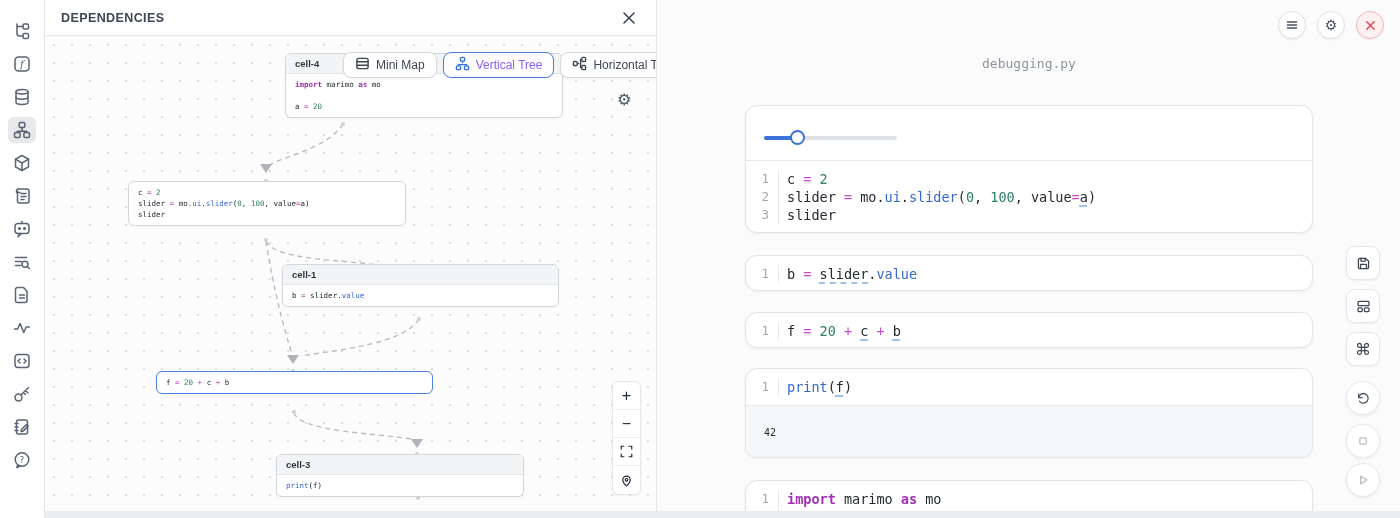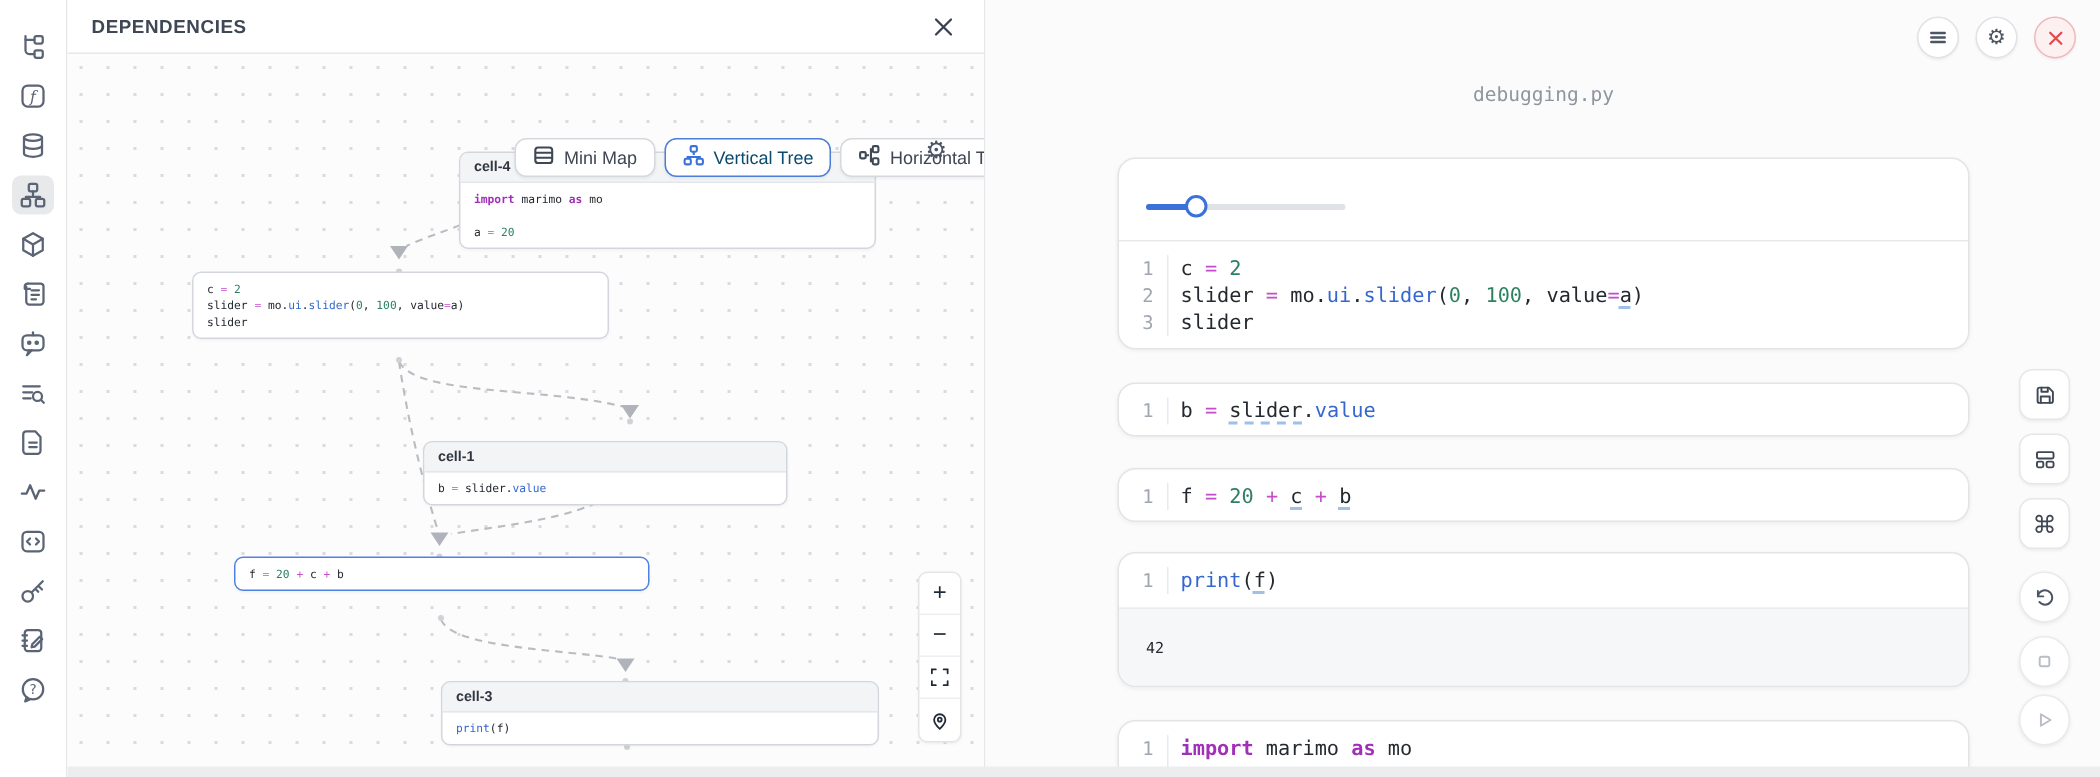--- a/index.html
+++ b/index.html
@@ -18,26 +18,26 @@
   
   .dep-panel { width:612px; height:518px; border-right:1px solid #e4e6e9; display:flex;
     flex-direction:column; flex:0 0 auto; background:#fff; }
   .dep-header { height:36px; border-bottom:1px solid #e6e8ea; display:flex; align-items:center;
     justify-content:space-between; padding:0 16px; }
   .dep-title { font-size:12.5px; font-weight:bold; letter-spacing:.4px; color:#3f4754; }
   .dep-close { width:22px; height:22px; display:flex; align-items:center; justify-content:center; cursor:pointer; }
   .graph { position:relative; flex:1; background:#fcfcfd;
     background-image:radial-gradient(#d9dbdf 1px, transparent 1.2px); background-size:18px 18px; overflow:hidden; }
 
-  .graph-toolbar { position:absolute; left:298px; top:16px; display:flex; gap:6px; z-index:5;margin-top:40px; }
+  .graph-toolbar { position:absolute; left:298px; top:16px; display:flex; gap:6px; z-index:5; }
   .gt-btn { display:flex; align-items:center; gap:6px; height:26px; padding:0 11px; background:#fff;
     border:1px solid #d5d9de; border-radius:8px; font-size:12px; color:#3f4754;
     box-shadow:0 1px 2px rgba(0,0,0,.05); cursor:pointer; white-space:nowrap; }
   .gt-btn svg { stroke:#3f4754; fill:none; stroke-width:1.5; }
-  .gt-btn.selected { border:1.4px solid #4c7ed8; color:#0c4a6e; }
+  .gt-btn.selected { border:1.4px solid #4c7ed8; color:#8b5cf6; }
   .gt-btn.selected svg { stroke:#3b72d9; }
 
   .graph-gear { position:absolute; left:572px; top:54px; font-size:16px; color:#4b5563; cursor:pointer;
     font-family:"DejaVu Sans", sans-serif; z-index:5; }
 
   .zoom-panel { position:absolute; left:567px; top:345px; width:29px; background:#fff;
     border:1px solid #e3e5e8; border-radius:6px; box-shadow:0 1px 2px rgba(0,0,0,.05);
     display:flex; flex-direction:column; z-index:5; }
   .zp-btn { height:28px; display:flex; align-items:center; justify-content:center; cursor:pointer;
     border-bottom:1px solid #eceef0; color:#1f2937; font-size:16px; }
@@ -236,47 +236,47 @@
         <circle class="edge-dot" cx="221" cy="145" r="2"></circle>
         <circle class="edge-dot" cx="221" cy="204" r="2"></circle>
         <circle class="edge-dot" cx="375" cy="245" r="2"></circle>
         <circle class="edge-dot" cx="374" cy="283" r="2"></circle>
         <circle class="edge-dot" cx="248" cy="335" r="2"></circle>
         <circle class="edge-dot" cx="249" cy="376" r="2"></circle>
         <circle class="edge-dot" cx="372" cy="418" r="2"></circle>
         <circle class="edge-dot" cx="373" cy="462" r="2"></circle>
       </svg>
 
-      <div class="node" style="left:261px; top:17px; width:278px;margin-top:48px;">
+      <div class="node" style="left:240px; top:17px; width:278px;">
         <div class="node-h">cell-4</div>
         <div class="node-b">
             <div class="cl"><span class="tk-k">import</span><span class="tk-d"> marimo </span><span class="tk-k">as</span><span class="tk-d"> mo</span></div>
             <div class="cl">&nbsp;</div>
             <div class="cl"><span class="tk-d">a </span><span class="tk-o">=</span><span class="tk-d"> </span><span class="tk-n">20</span></div>
           </div>
       </div>
       <div class="node" style="left:83px; top:145px; width:278px;">
         <div class="node-b">
             <div class="cl"><span class="tk-d">c </span><span class="tk-o">=</span><span class="tk-d"> </span><span class="tk-n">2</span></div>
             <div class="cl"><span class="tk-d">slider </span><span class="tk-o">=</span><span class="tk-d"> mo</span><span class="tk-d">.</span><span class="tk-fn">ui</span><span class="tk-d">.</span><span class="tk-fn">slider</span><span class="tk-d">(</span><span class="tk-n">0</span><span class="tk-d">, </span><span class="tk-n">100</span><span class="tk-d">, value</span><span class="tk-o">=</span><span class="tk-d">a</span><span class="tk-d">)</span></div>
             <div class="cl"><span class="tk-d">slider</span></div>
           </div>
       </div>
-      <div class="node" style="left:237px; top:258px; width:243px;">
+      <div class="node" style="left:237px; top:228px; width:277px;">
         <div class="node-h">cell-1</div>
         <div class="node-b">
             <div class="cl"><span class="tk-d">b </span><span class="tk-o">=</span><span class="tk-d"> slider</span><span class="tk-d">.</span><span class="tk-fn">value</span></div>
           </div>
       </div>
       <div class="node selected" style="left:111px; top:335px; width:277px;">
         <div class="node-b">
             <div class="cl"><span class="tk-d">f </span><span class="tk-o">=</span><span class="tk-d"> </span><span class="tk-n">20</span><span class="tk-d"> </span><span class="tk-o">+</span><span class="tk-d"> c </span><span class="tk-o">+</span><span class="tk-d"> b</span></div>
           </div>
       </div>
-      <div class="node" style="left:249px; top:418px; width:292px;">
+      <div class="node" style="left:231px; top:418px; width:248px;">
         <div class="node-h">cell-3</div>
         <div class="node-b">
             <div class="cl"><span class="tk-fn">print</span><span class="tk-d">(</span><span class="tk-d">f</span><span class="tk-d">)</span></div>
           </div>
       </div>
 
       <div class="graph-toolbar">
         <div class="gt-btn">
           <span><svg width="15" height="15" viewBox="0 0 16 16">
                 <rect x="2" y="2.5" width="12" height="11" rx="2"></rect>

